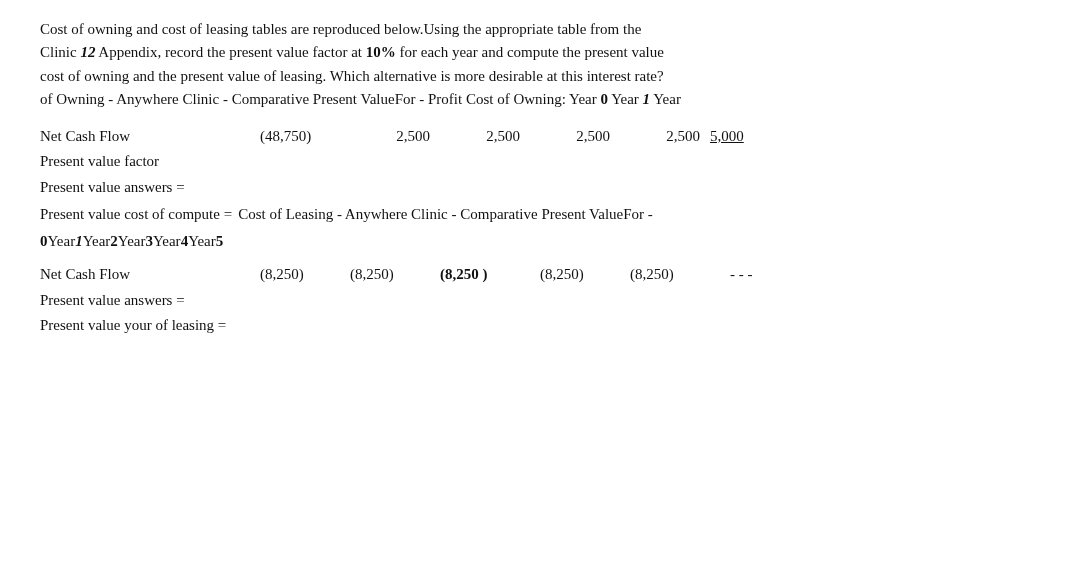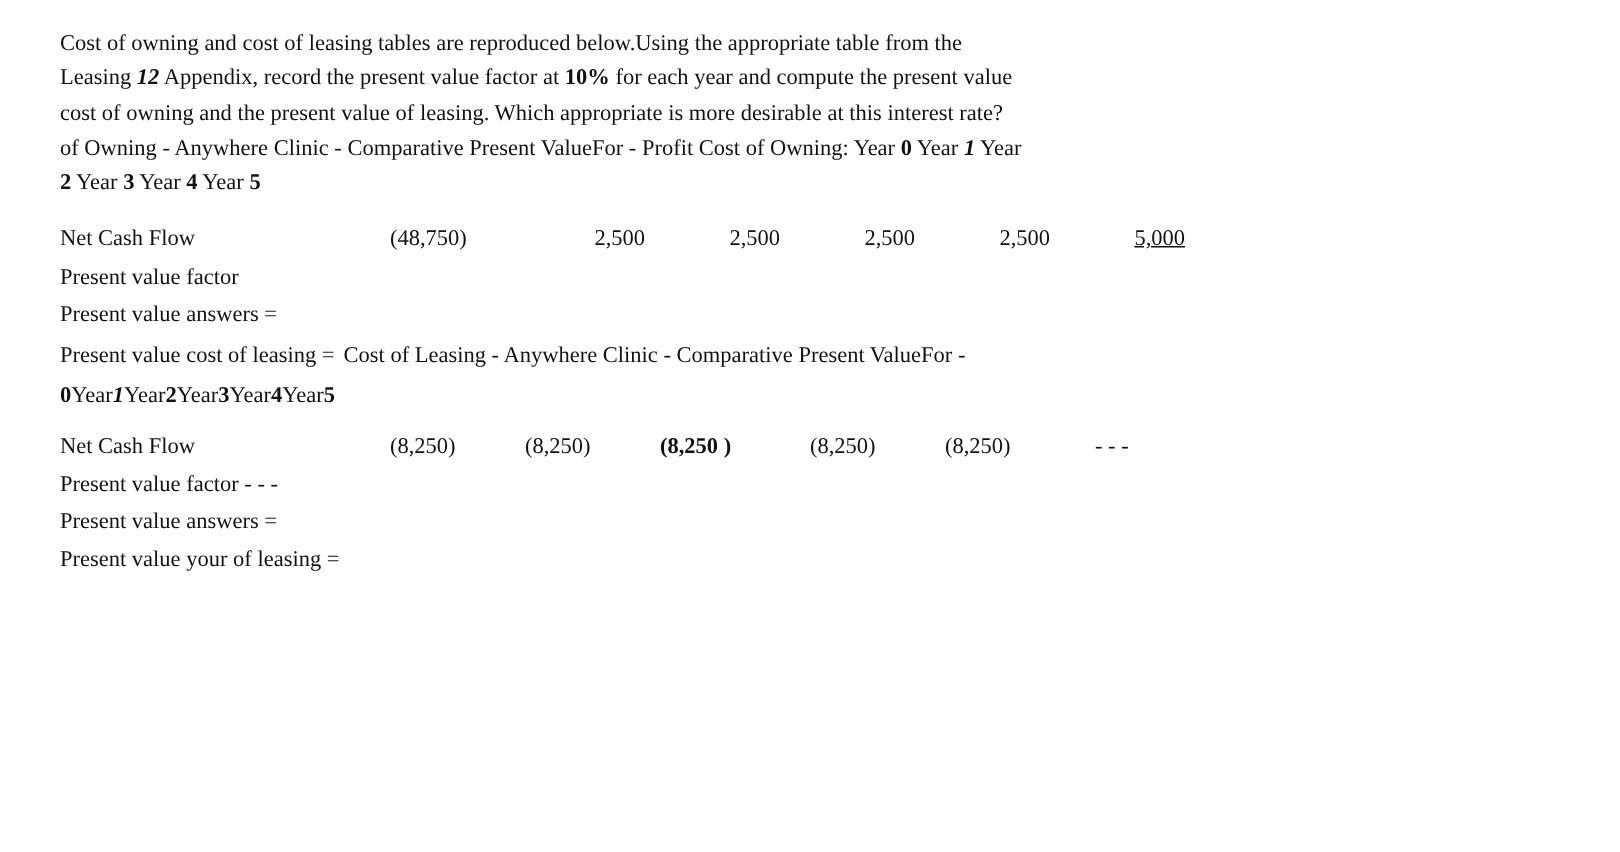--- a/index.html
+++ b/index.html
@@ -57,53 +57,50 @@
     }
   </style>
 </head>
 <body>
 
 <div class="container">
 
   <div class="intro-text">
     <p>Cost of owning and cost of leasing tables are reproduced below.Using the appropriate table from the</p>
     <p>
-      <span>Leasing </span><span class="bold italic">12</span><span> Appendix, record the present value factor at </span><span class="bold">10%</span><span> for each year and compute the present value</span>
+      <span>Clinic </span><span class="bold italic">12</span><span> Appendix, record the present value factor at </span><span class="bold">10%</span><span> for each year and compute the present value</span>
     </p>
-    <p>cost of owning and the present value of leasing. Which appropriate is more desirable at this interest rate?</p>
+    <p>cost of owning and the present value of leasing. Which alternative is more desirable at this interest rate?</p>
     <p>
       <span>of Owning - Anywhere Clinic - Comparative Present ValueFor - Profit Cost of Owning: Year </span><span class="bold">0</span><span> Year </span><span class="bold italic">1</span><span> Year</span>
-    </p>
-    <p>
-      <span class="bold">2</span><span> Year </span><span class="bold">3</span><span> Year </span><span class="bold">4</span><span> Year </span><span class="bold">5</span>
     </p>
   </div>
 
   <div class="section">
 
     <div class="row">
       <span class="label-col">Net Cash Flow</span>
       <span style="min-width:90px;">(48,750)</span>
       <span style="min-width:90px; text-align:right; padding-right:10px;">2,500</span>
       <span style="min-width:90px; text-align:right; padding-right:10px;">2,500</span>
       <span style="min-width:90px; text-align:right; padding-right:10px;">2,500</span>
       <span style="min-width:90px; text-align:right; padding-right:10px;">2,500</span>
-      <span style="min-width:90px; text-align:right; padding-right:10px;text-decoration:underline;">5,000</span>
+      <span style="min-width:90px; text-align:left; padding-right:10px;text-decoration:underline;">5,000</span>
     </div>
 
     <div class="row">
       <span>Present value factor</span>
     </div>
 
     <div class="row">
       <span>Present value answers =</span>
     </div>
 
     <div class="pv-cost-line">
-      <span>Present value cost of leasing =</span>
+      <span>Present value cost of compute =</span>
       <span>Cost of Leasing - Anywhere Clinic - Comparative Present ValueFor -</span>
     </div>
 
     <div class="row">
         <span class="bold">0</span>
         <span> Year </span>
         <span class="bold italic">1</span>
         <span> Year </span>
         <span class="bold">2</span>
         <span> Year </span>
@@ -120,23 +117,20 @@
     <div class="row">
       <span class="label-col">Net Cash Flow</span>
       <span style="min-width:90px;">(8,250)</span>
       <span style="min-width:90px;">(8,250)</span>
       <span style="min-width:100px;font-weight:bold;">(8,250 )</span>
       <span style="min-width:90px;">(8,250)</span>
       <span style="min-width:100px;">(8,250)</span>
       <span style="min-width:60px;">- - -</span>
     </div>
 
-    <div class="row">
-      <span>Present value factor - - -</span>
-    </div>
 
     <div class="row">
       <span>Present value answers =</span>
     </div>
 
     <div class="row">
       <span>Present value your of leasing =</span>
     </div>
   </div>
 

